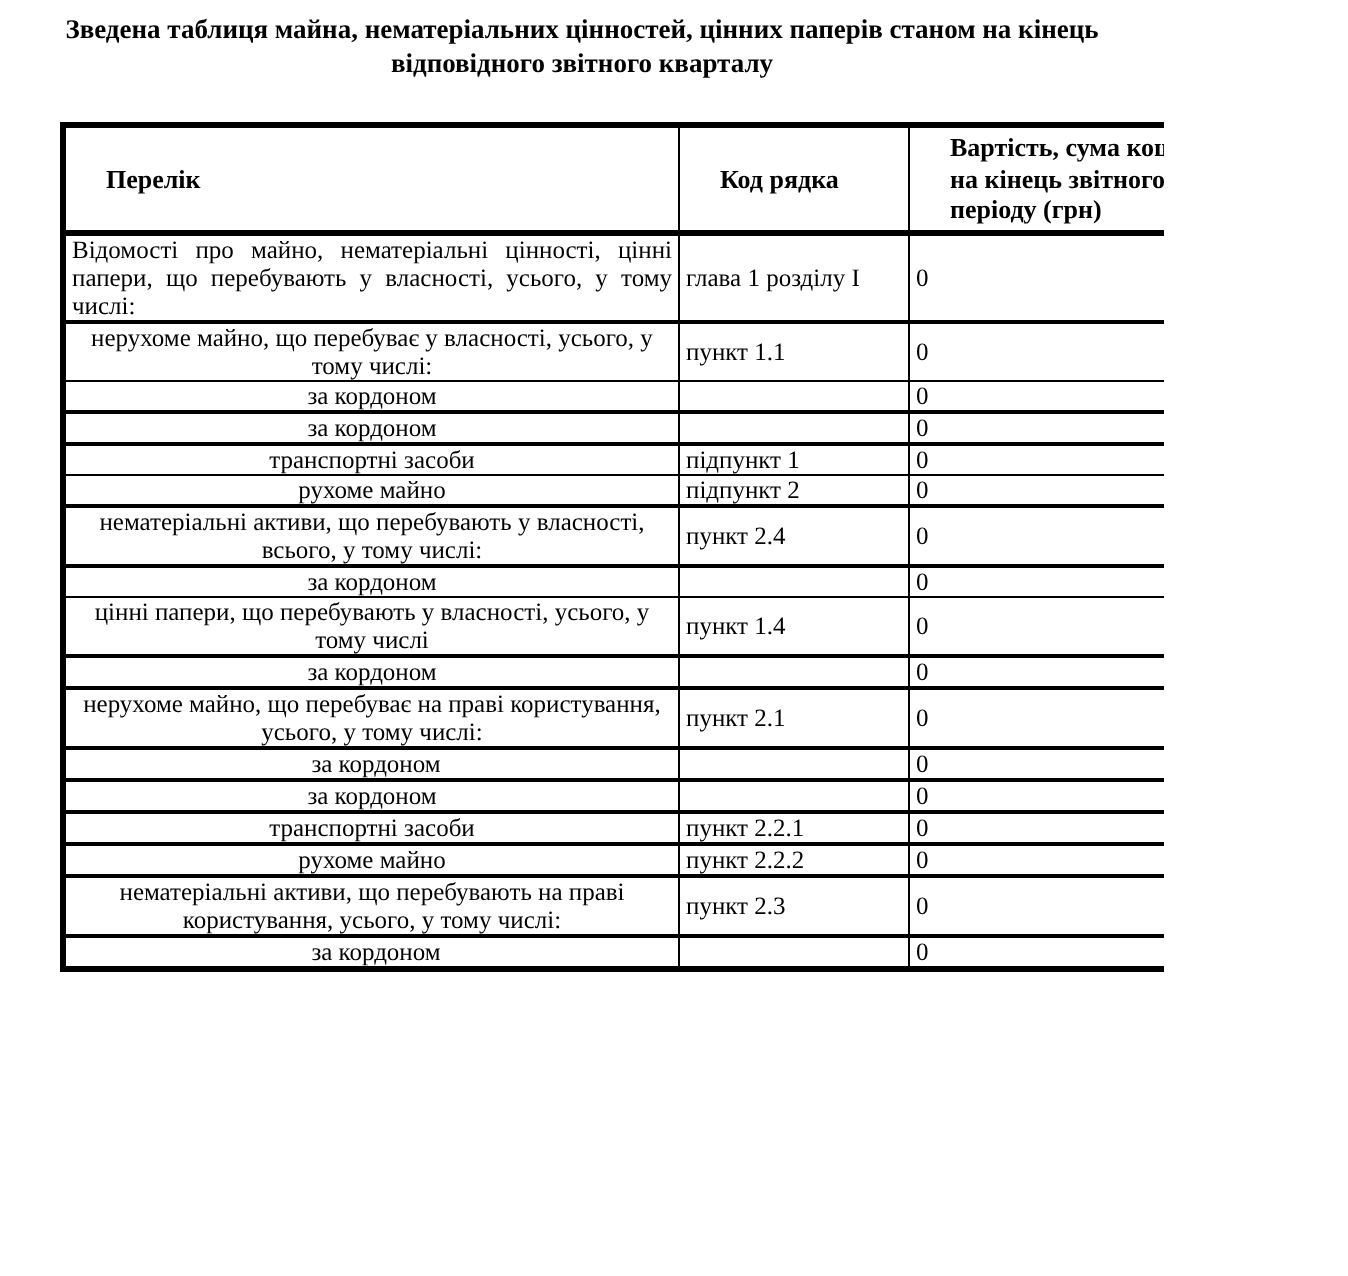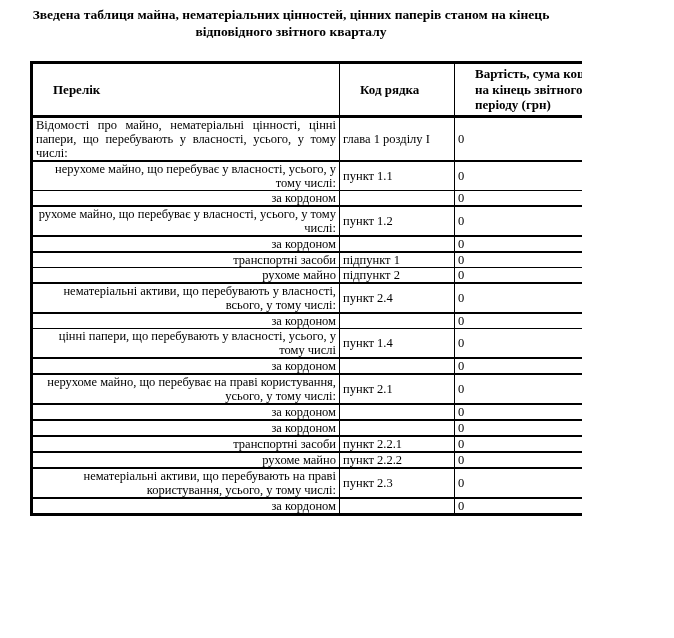--- a/index.html
+++ b/index.html
@@ -46,21 +46,21 @@
   }
   td {
     border: 1px solid #000;
     border-top: 2px solid #000;
     font-size: 12.5px;
     line-height: 14px;
     padding: 0 3px;
     vertical-align: middle;
   }
   tbody tr.thin-top td { border-top-width: 1px; }
-  td.c-label { text-align: right; }
+  td.c-label { text-align: center; }
   td.c-label.justify { text-align: justify; text-align-last: left; }
   td.c-label.indent { padding-left: 7px; }
   td.c-code, td.c-value { }
 </style>
 </head>
 <body>
 
 <div class="page">
 
   <div class="doc-title">Зведена таблиця майна, нематеріальних цінностей, цінних паперів станом на кінець відповідного звітного кварталу</div>
@@ -85,25 +85,20 @@
     <td class="c-value">0</td>
   </tr>
         <tr>
     <td class="c-label">нерухоме майно, що перебуває у власності, усього, у тому числі:</td>
     <td class="c-code">пункт 1.1</td>
     <td class="c-value">0</td>
   </tr>
         <tr class="thin-top">
     <td class="c-label">за кордоном</td>
     <td class="c-code"></td>
-    <td class="c-value">0</td>
-  </tr>
-        <tr>
-    <td class="c-label">рухоме майно, що перебуває у власності,  усього, у тому числі:</td>
-    <td class="c-code">пункт 1.2</td>
     <td class="c-value">0</td>
   </tr>
         <tr>
     <td class="c-label">за кордоном</td>
     <td class="c-code"></td>
     <td class="c-value">0</td>
   </tr>
         <tr>
     <td class="c-label">транспортні засоби</td>
     <td class="c-code">підпункт 1</td>

